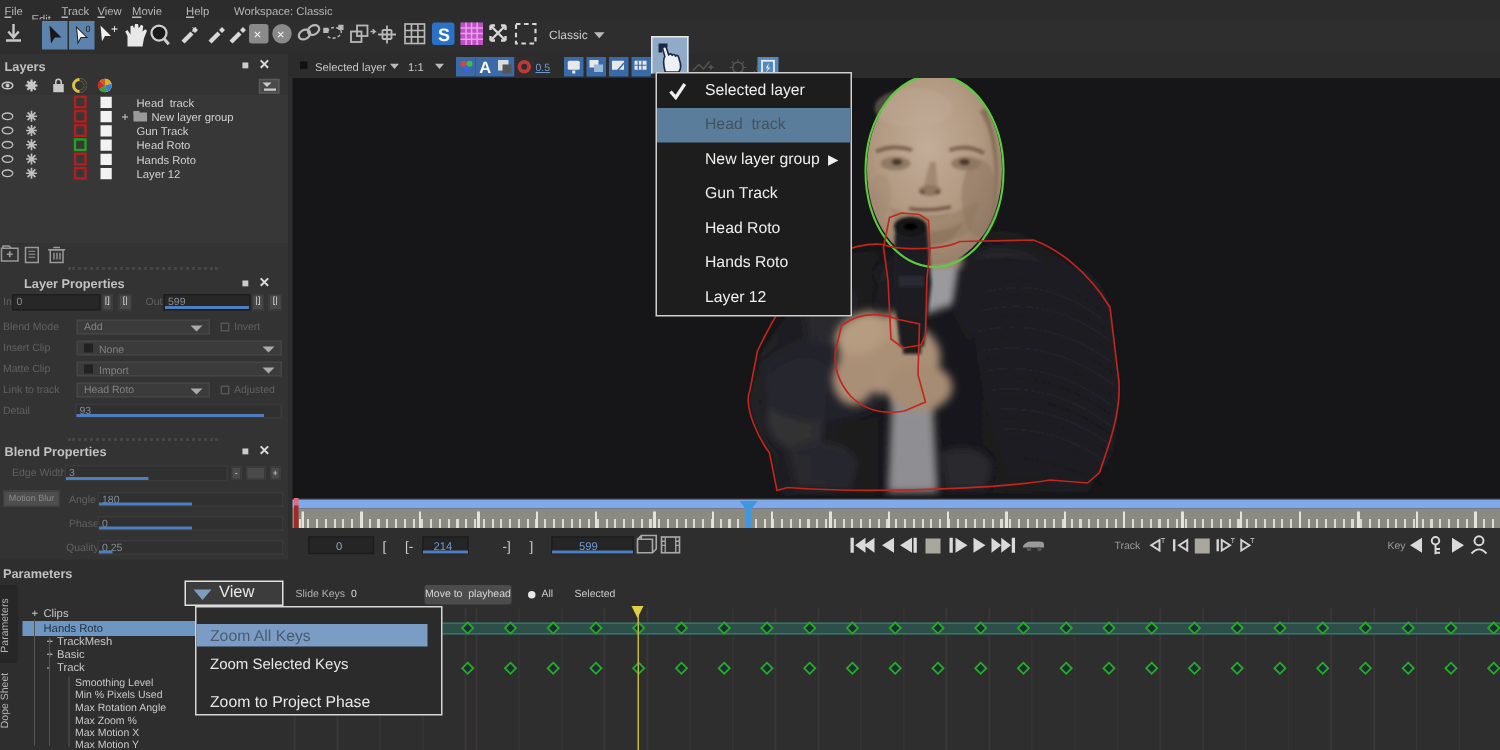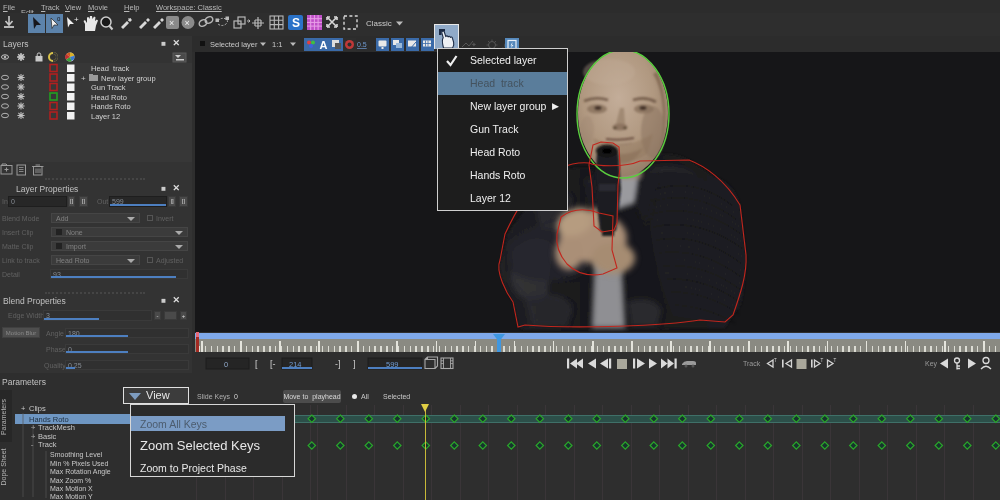--- a/index.html
+++ b/index.html
@@ -5,36 +5,36 @@
 *{margin:0;padding:0;box-sizing:border-box;}
 html,body{width:1000px;height:500px;overflow:hidden;background:#2e2e2e;
  font-family:"Liberation Sans",sans-serif;}
 #app{position:absolute;top:0;left:0;width:1000px;height:500px;background:#2e2e2e;}
 .abs{position:absolute;}
 .lbl{color:#616161;font-size:7px;}
 .fld{background:#272727;border:1px solid #1e1e1e;color:#868c94;font-size:7px;}
 .blue-ul{position:absolute;left:0;right:0;bottom:0;height:2px;background:#4d7fc0;}
 .ddown{background:#3b3b3b;border:1px solid #454545;color:#828282;font-size:7px;}
 .caret{width:0;height:0;border-left:4px solid transparent;border-right:4px solid transparent;border-top:4px solid #aaa;}
-.ptitle{color:#c2c2c2;font-size:8.5px;}
+.ptitle{color:#c2c2c2;font-size:8.5px;font-weight:bold;}
 .spin{background:#4a4a4a;border:1px solid #3a3a3a;color:#ddd;font-size:6px;text-align:center;line-height:8px;}
 </style>
 </head>
 <body>
 <div id="app">
 
 <div class="abs" style="left:0;top:0;width:1000px;height:13px;background:#2c2c2c;color:#b8b8b8;font-size:7.5px;">
   <span class="abs" style="left:3px;top:3px;"><u>F</u>ile</span>
   <span class="abs" style="left:21px;top:8px;"><u>E</u>dit</span>
   <span class="abs" style="left:41px;top:3px;"><u>T</u>rack</span>
   <span class="abs" style="left:65px;top:3px;"><u>V</u>iew</span>
   <span class="abs" style="left:88px;top:3px;"><u>M</u>ovie</span>
   <span class="abs" style="left:112px;top:3px;margin-top:24px;"><u>T</u>ools</span>
   <span class="abs" style="left:124px;top:3px;"><u>H</u>elp</span>
-  <span class="abs" style="left:156px;top:3px;text-decoration:underline;">Workspace: Classic</span>
+  <span class="abs" style="left:156px;top:3px;">Workspace: Classic</span>
 </div>
 
 <div id="toolbar1" class="abs" style="left:0;top:13px;width:1000px;height:23px;background:#2e2e2e;">
 <svg width="410" height="23" viewBox="0 0 410 23">
 
   <g stroke="#c8c8c8" stroke-width="1.6" fill="none">
     <path d="M9 3 v8 M5.5 8 l3.5 4 3.5 -4"></path>
           <path d="M4 14 h10" stroke-width="1.8"></path>
   </g>
 
@@ -696,17 +696,17 @@
   <span class="abs" style="left:32px;top:143px;color:#efefef;font-size:10.5px;">Layer 12</span>
 </div>
 
 <div class="abs" style="left:123px;top:387px;width:66px;height:17px;background:#3c3c3c;border:1.5px solid #e0e0e0;">
   <div class="abs" style="left:5px;top:5px;width:0;height:0;border-left:6px solid transparent;border-right:6px solid transparent;border-top:7px solid #7d9cc0;"></div>
   <span class="abs" style="left:22px;top:1px;color:#e8e8e8;font-size:11px;">View</span>
 </div>
 <div class="abs" style="left:130px;top:404px;width:165px;height:73px;background:#2b2b2b;border:1.5px solid #d7d7d7;">
   <div class="abs" style="left:0;top:11px;width:154px;height:15px;background:#7b9cc5;"></div>
   <span class="abs" style="left:9px;top:13px;color:#4c5c6e;font-size:10.5px;">Zoom All Keys</span>
-  <span class="abs" style="left:9px;top:33px;color:#e8e8e8;font-size:13px;">Zoom Selected Keys</span>
+  <span class="abs" style="left:9px;top:33px;color:#e8e8e8;font-size:10px;">Zoom Selected Keys</span>
   <span class="abs" style="left:9px;top:57px;color:#e8e8e8;font-size:10.5px;">Zoom to Project Phase</span>
 </div>
 
 </div>
 
 </body></html>

